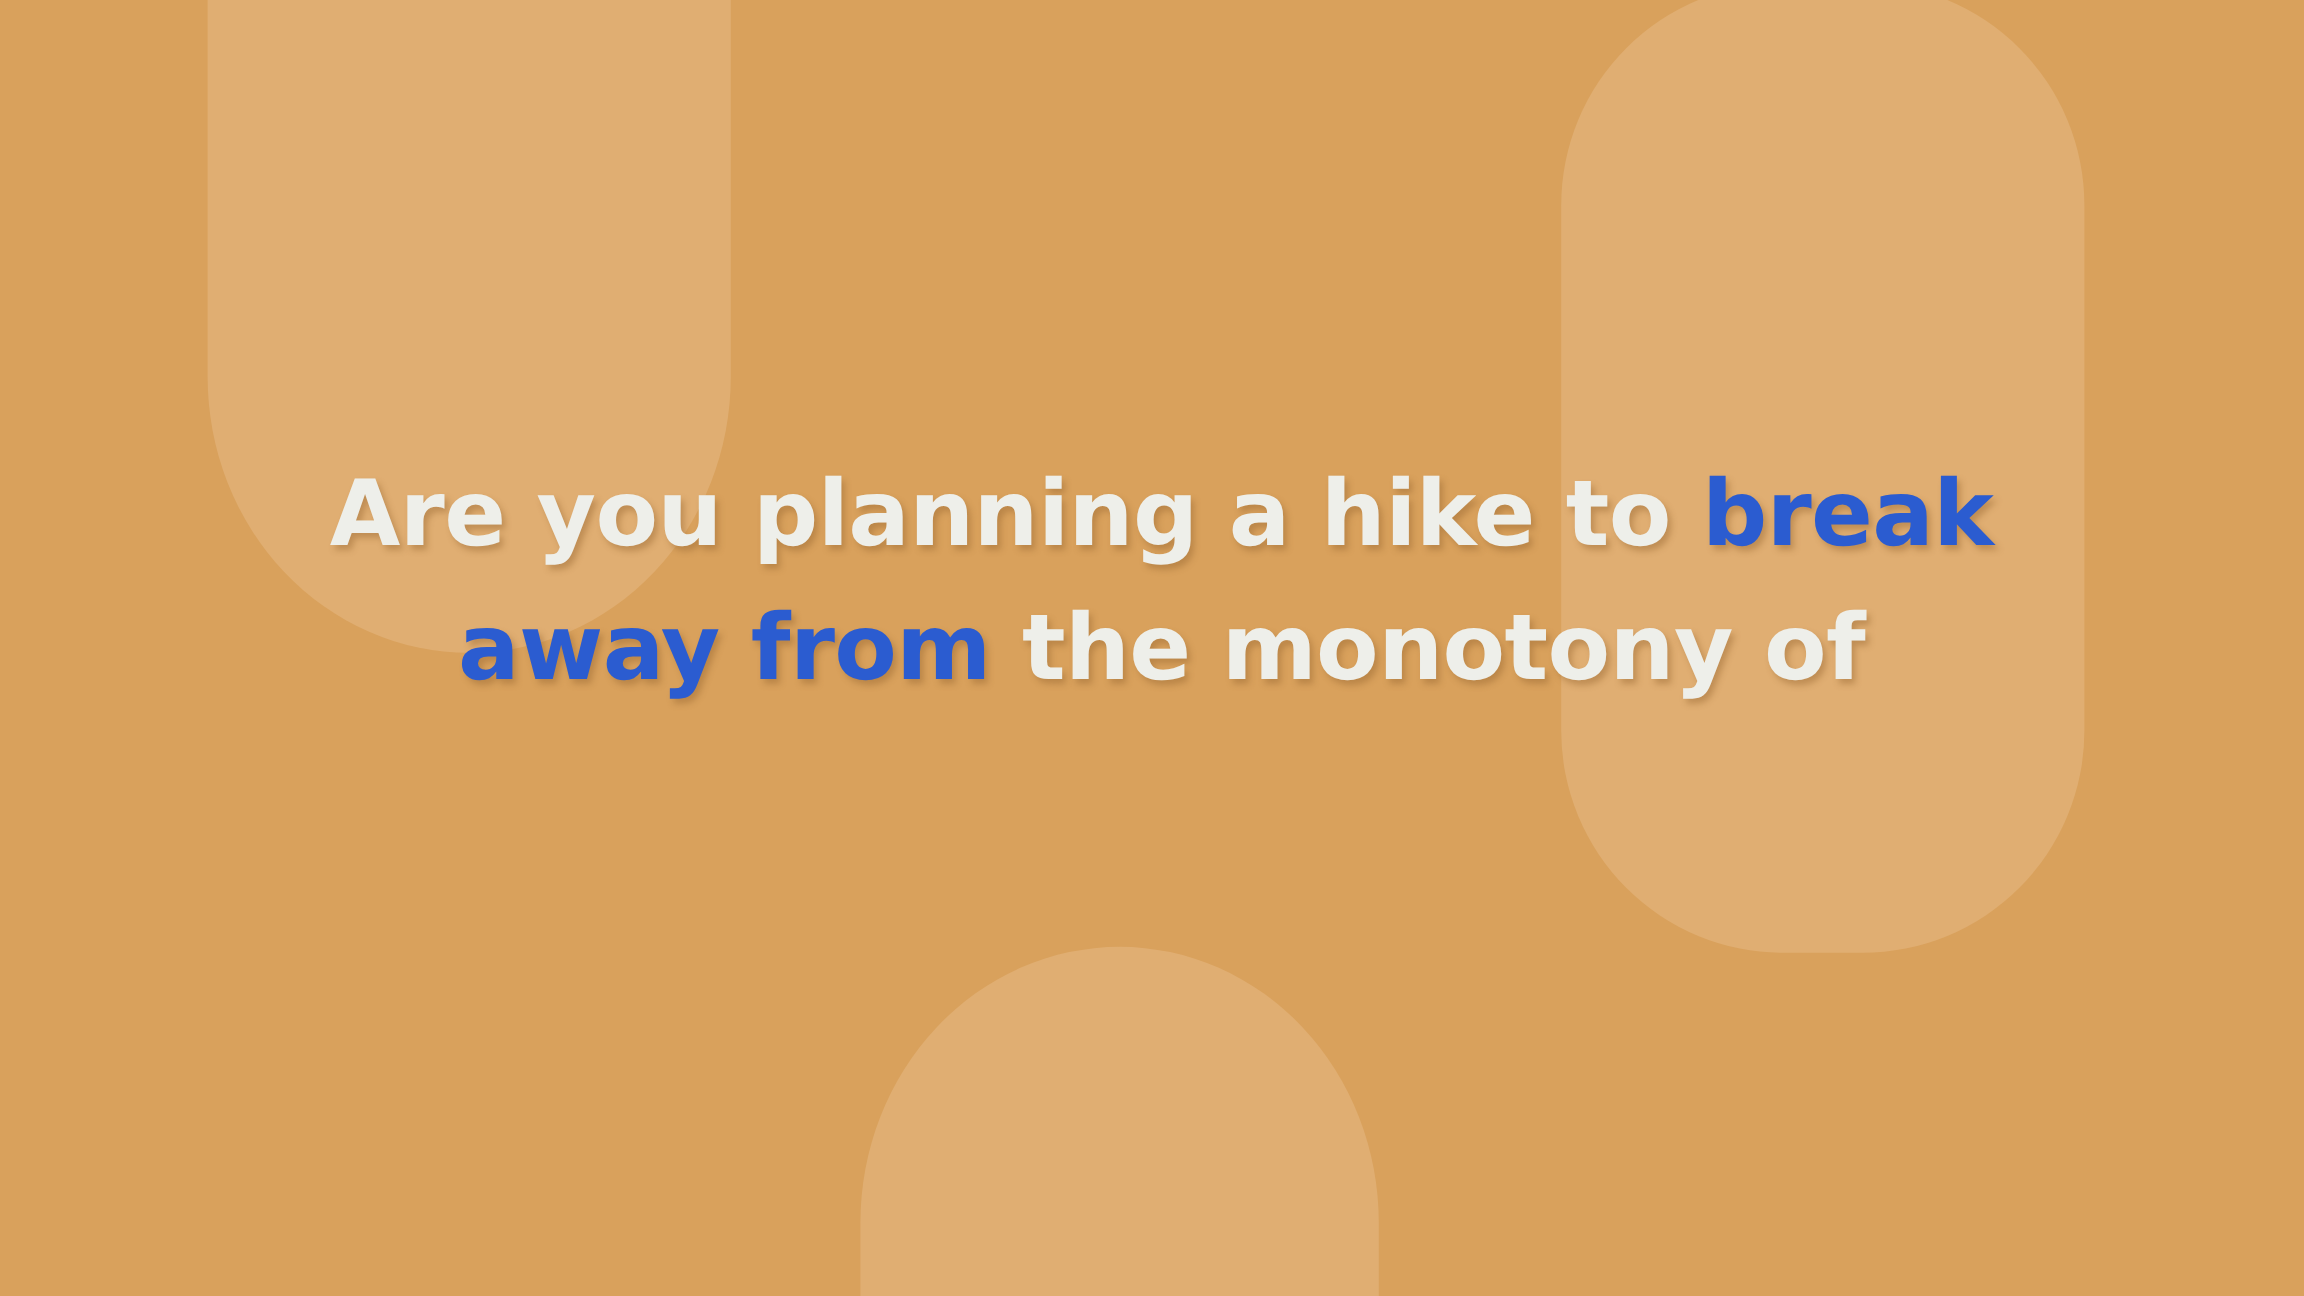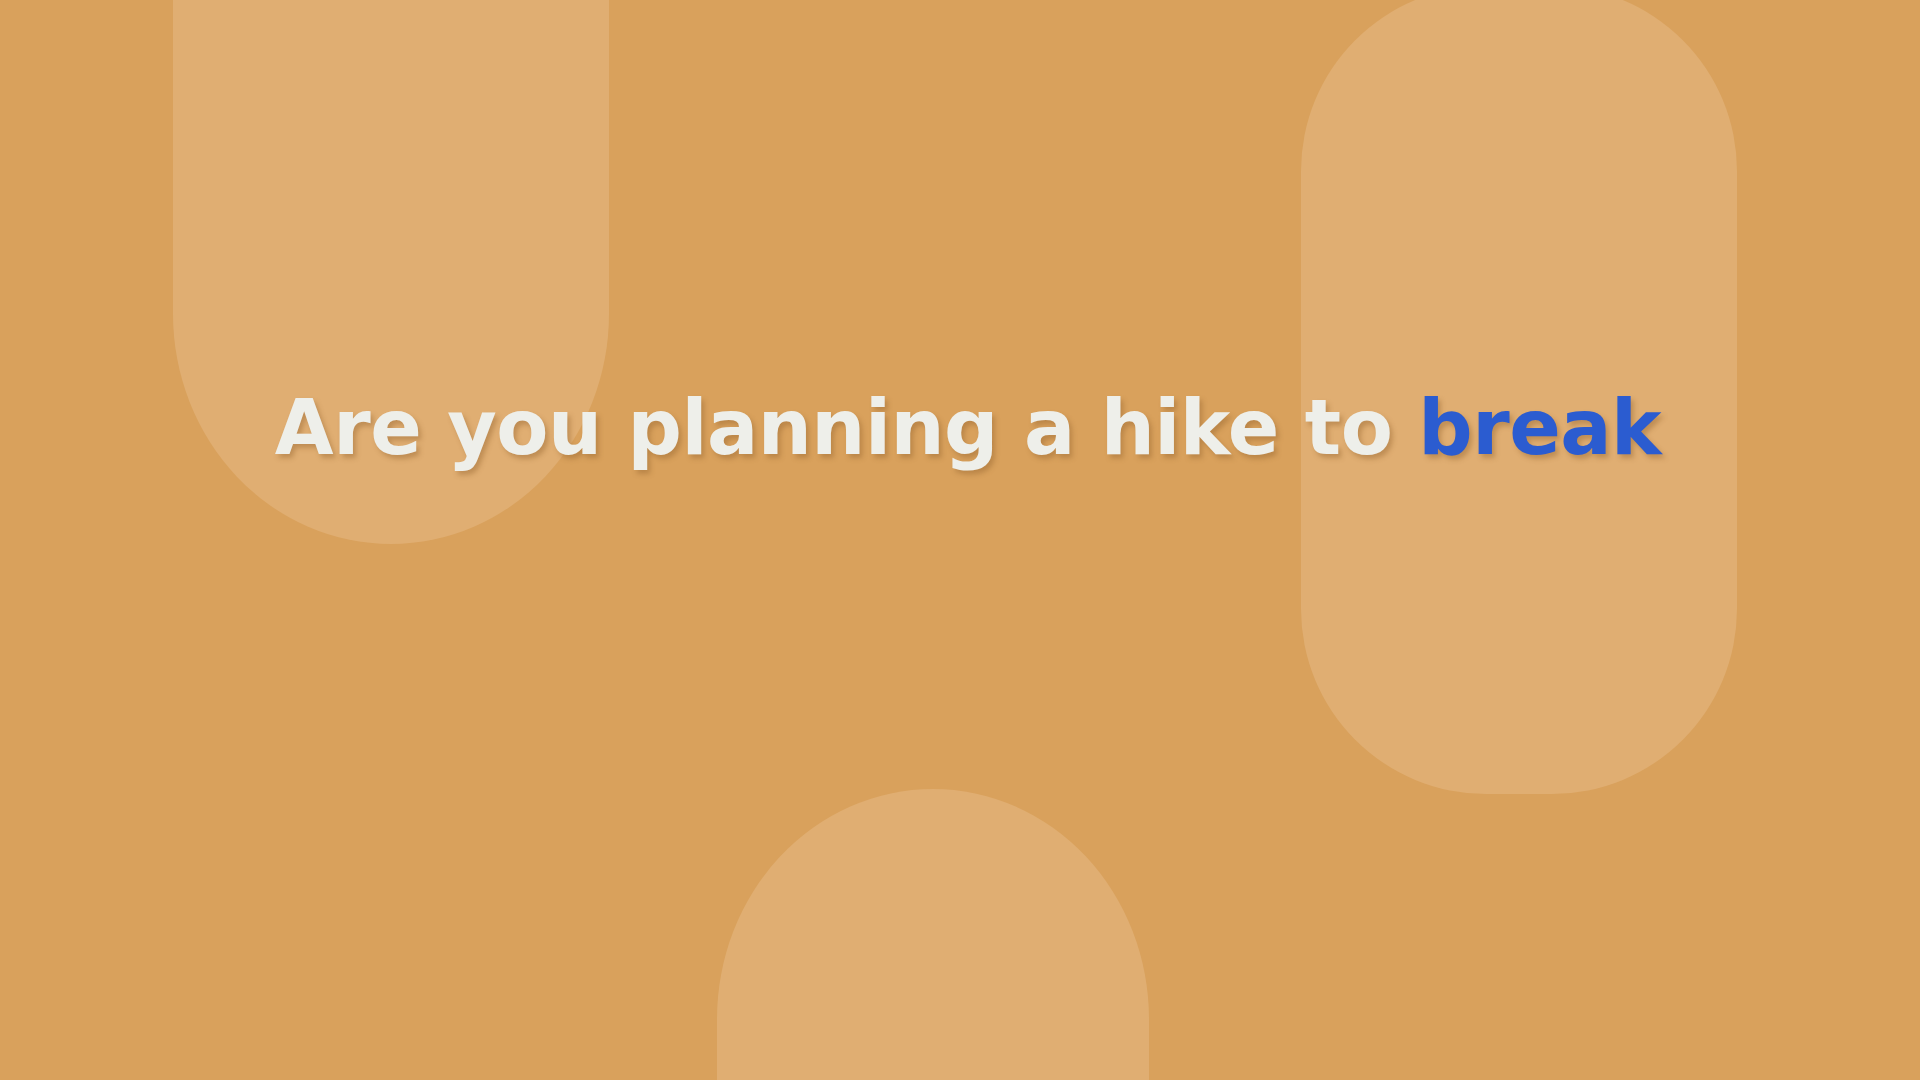--- a/index.html
+++ b/index.html
@@ -89,15 +89,16 @@
 <div id="slide">
 
   <div class="blob" id="blob-top-left"></div>
 
   <div class="blob" id="blob-right"></div>
 
   <div class="blob" id="blob-bottom-center"></div>
 
   <div id="headline">
     <span class="line"><span class="w-plain">Are you planning a hike to </span><span class="w-accent">break</span></span>
+    <span class="line"><span class="w-accent">away from </span><span class="w-plain">the monotony of</span></span>
   </div>
 
 </div>
 
 </body></html>

